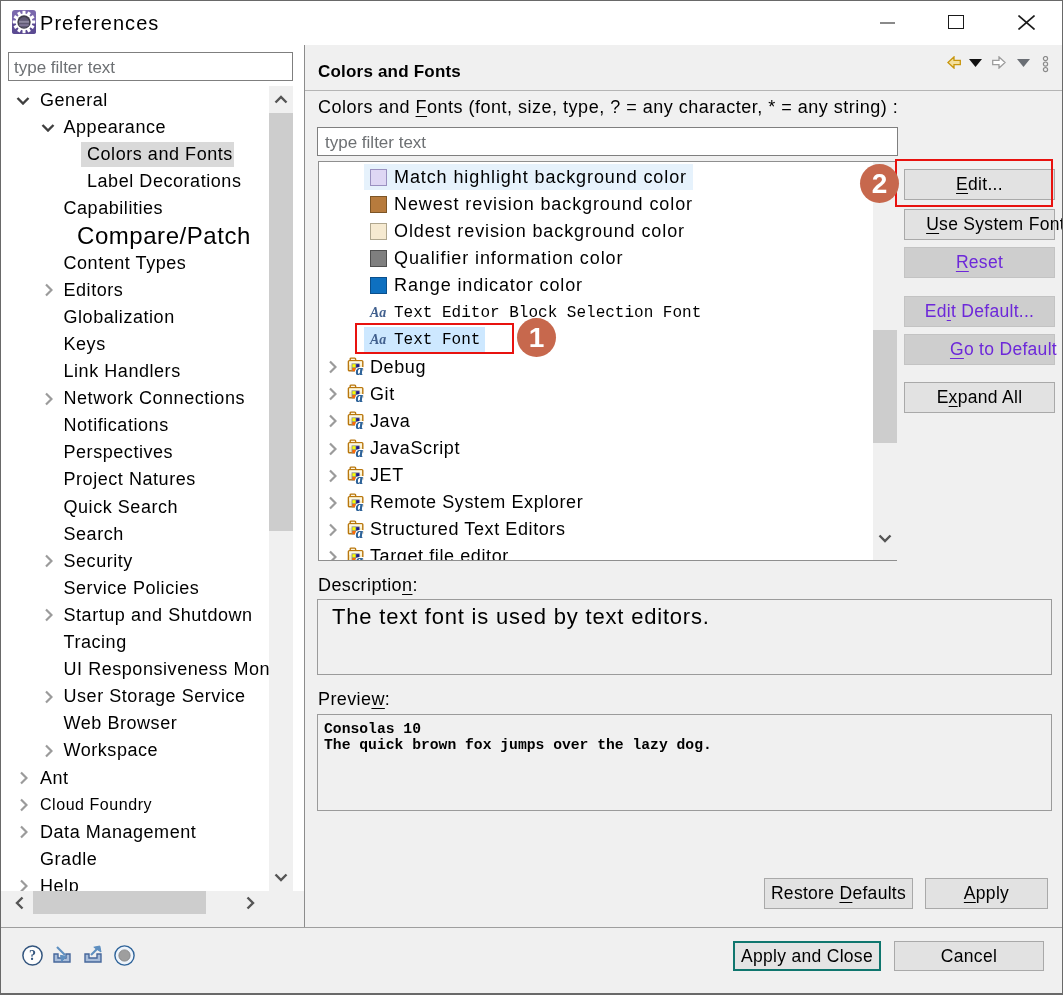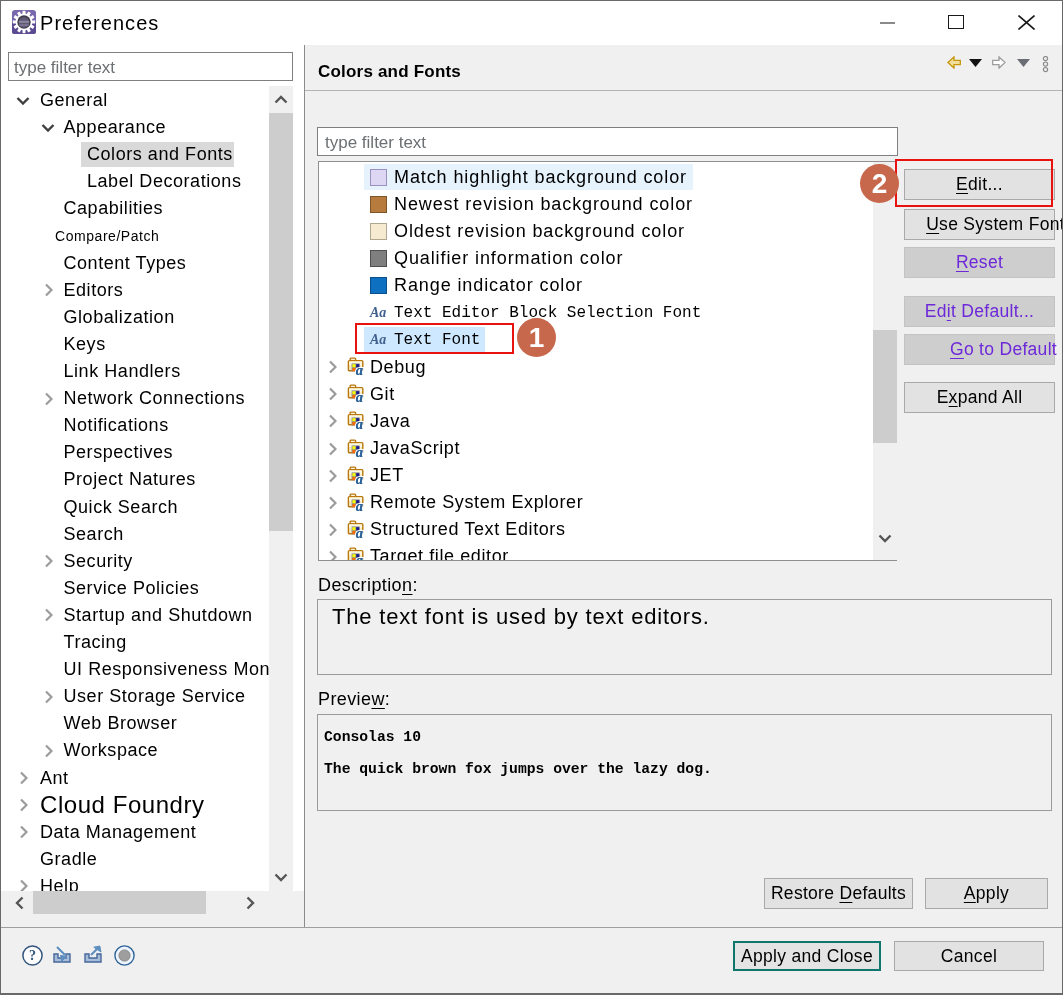--- a/index.html
+++ b/index.html
@@ -74,21 +74,21 @@
         <div style="position:absolute;left:80px;top:1px;height:25px;width:153px;background:#d9d9d9;"></div>
         <div style="position:absolute;left:86px;top:50%;transform:translateY(-50%);font-size:18px;letter-spacing:0.55px;white-space:nowrap;">Colors and Fonts</div>
       </div>
 <div class="abs" style="left:0;top:122.8px;height:27px;width:268px;">
         <div style="position:absolute;left:86px;top:50%;transform:translateY(-50%);font-size:18px;letter-spacing:0.55px;white-space:nowrap;">Label Decorations</div>
       </div>
 <div class="abs" style="left:0;top:149.9px;height:27px;width:268px;">
         <div style="position:absolute;left:62.5px;top:50%;transform:translateY(-50%);font-size:18px;letter-spacing:0.55px;white-space:nowrap;">Capabilities</div>
       </div>
 <div class="abs" style="left:0;top:177.0px;height:27px;width:268px;">
-        <div style="position:absolute;left:54px;top:50%;transform:translateY(-50%);font-size:14px;letter-spacing:0.55px;white-space:nowrap;">Compare/Patch</div>
+        <div style="position:absolute;left:76px;top:50%;transform:translateY(-50%);font-size:24px;letter-spacing:0.55px;white-space:nowrap;">Compare/Patch</div>
       </div>
 <div class="abs" style="left:0;top:204.1px;height:27px;width:268px;">
         <div style="position:absolute;left:62.5px;top:50%;transform:translateY(-50%);font-size:18px;letter-spacing:0.55px;white-space:nowrap;">Content Types</div>
       </div>
 <div class="abs" style="left:0;top:231.2px;height:27px;width:268px;">
         <svg style="position:absolute;left:43px;top:7px;" width="9" height="14" viewBox="0 0 9 14">
           <path d="M2 1.5 L7.5 7 L2 12.5" fill="none" stroke="#9b9b9b" stroke-width="2.2"></path>
         </svg>
         <div style="position:absolute;left:62.5px;top:50%;transform:translateY(-50%);font-size:18px;letter-spacing:0.55px;white-space:nowrap;">Editors</div>
       </div>
@@ -161,21 +161,21 @@
 <div class="abs" style="left:0;top:719.0px;height:27px;width:268px;">
         <svg style="position:absolute;left:18px;top:7px;" width="9" height="14" viewBox="0 0 9 14">
           <path d="M2 1.5 L7.5 7 L2 12.5" fill="none" stroke="#9b9b9b" stroke-width="2.2"></path>
         </svg>
         <div style="position:absolute;left:39px;top:50%;transform:translateY(-50%);font-size:18px;letter-spacing:0.55px;white-space:nowrap;">Ant</div>
       </div>
 <div class="abs" style="left:0;top:746.1px;height:27px;width:268px;">
         <svg style="position:absolute;left:18px;top:7px;" width="9" height="14" viewBox="0 0 9 14">
           <path d="M2 1.5 L7.5 7 L2 12.5" fill="none" stroke="#9b9b9b" stroke-width="2.2"></path>
         </svg>
-        <div style="position:absolute;left:39px;top:50%;transform:translateY(-50%);font-size:24px;letter-spacing:0.55px;white-space:nowrap;">Cloud Foundry</div>
+        <div style="position:absolute;left:39px;top:50%;transform:translateY(-50%);font-size:16px;letter-spacing:0.55px;white-space:nowrap;">Cloud Foundry</div>
       </div>
 <div class="abs" style="left:0;top:773.2px;height:27px;width:268px;">
         <svg style="position:absolute;left:18px;top:7px;" width="9" height="14" viewBox="0 0 9 14">
           <path d="M2 1.5 L7.5 7 L2 12.5" fill="none" stroke="#9b9b9b" stroke-width="2.2"></path>
         </svg>
         <div style="position:absolute;left:39px;top:50%;transform:translateY(-50%);font-size:18px;letter-spacing:0.55px;white-space:nowrap;">Data Management</div>
       </div>
 <div class="abs" style="left:0;top:800.3px;height:27px;width:268px;">
         <div style="position:absolute;left:39px;top:50%;transform:translateY(-50%);font-size:18px;letter-spacing:0.55px;white-space:nowrap;">Gradle</div>
       </div>
@@ -218,20 +218,21 @@
   <svg class="abs" style="left:1017px;top:59px;" width="13" height="8" viewBox="0 0 13 8">
     <path d="M0 0 h13 L6.5 8 z" fill="#6a6e74"></path>
   </svg>
   <svg class="abs" style="left:1040px;top:56px;" width="11" height="17" viewBox="0 0 11 17">
     <circle cx="5.5" cy="2.6" r="2.1" fill="none" stroke="#8a8a8a" stroke-width="1.2"></circle>
     <circle cx="5.5" cy="8.1" r="2.1" fill="none" stroke="#8a8a8a" stroke-width="1.2"></circle>
     <circle cx="5.5" cy="13.6" r="2.1" fill="none" stroke="#8a8a8a" stroke-width="1.2"></circle>
   </svg>
   <div class="abs" style="left:305px;top:90px;width:758px;height:1px;background:#b4b4b4;"></div>
 
+  <div class="txt" style="left:318px;top:97px;font-size:18px;letter-spacing:0.5px;">Colors and <span class="u">F</span>onts (font, size, type, ? = any character, * = any string) :</div>
   <div class="abs" style="left:317px;top:127px;width:581px;height:29px;border:1px solid #7f7f7f;background:#fff;"></div>
   <div class="txt" style="left:325px;top:133px;font-size:17px;color:#6d7073;">type filter text</div>
 
 <div class="abs" style="left:318px;top:161px;width:579px;height:400px;border:1px solid #8f8f8f;background:#fff;overflow:hidden;">
 <div class="abs" style="left:0;top:1.5px;height:27px;width:577px;">
         <div style="position:absolute;left:45px;top:0.5px;height:26px;width:329px;background:#e6f2fc;"></div>
         <div style="position:absolute;left:51px;top:5px;width:17px;height:17px;background:#ded7f4;border:1px solid #9a91c0;"></div>
         <div style="position:absolute;left:75px;top:50%;transform:translateY(-50%);font-size:18px;letter-spacing:0.9px;white-space:nowrap;">Match highlight background color</div>
       </div>
 <div class="abs" style="left:0;top:28.6px;height:27px;width:577px;">
@@ -433,21 +434,21 @@
   <div class="abs" style="left:355px;top:323px;width:159px;height:31px;border:2px solid #e8120f;"></div>
   <div class="abs" style="left:895px;top:159px;width:158px;height:48px;border:2px solid #e8120f;"></div>
   <div class="abs" style="left:517px;top:318px;width:39px;height:39px;border-radius:50%;background:#c7684d;color:#fff;font-weight:bold;font-size:28px;display:flex;align-items:center;justify-content:center;font-family:'Liberation Sans',sans-serif;">1</div>
   <div class="abs" style="left:860px;top:164px;width:39px;height:39px;border-radius:50%;background:#c7684d;color:#fff;font-weight:bold;font-size:28px;display:flex;align-items:center;justify-content:center;">2</div>
 
   <div class="txt" style="left:318px;top:575px;font-size:18px;letter-spacing:0.4px;">Descriptio<span class="u">n</span>:</div>
   <div class="abs" style="left:317px;top:599px;width:735px;height:76px;border:1px solid #9b9b9b;"></div>
   <div class="txt" style="left:332px;top:604px;font-size:22px;letter-spacing:0.8px;">The text font is used by text editors.</div>
   <div class="txt" style="left:318px;top:689px;font-size:18px;letter-spacing:0.4px;">Previe<span class="u">w</span>:</div>
   <div class="abs" style="left:317px;top:714px;width:735px;height:97px;border:1px solid #9b9b9b;"></div>
-  <div class="txt" style="left:324px;top:721px;font-size:14.7px;font-family:'Liberation Mono',monospace;font-weight:bold;line-height:32px;">Consolas 10<br>The quick brown fox jumps over the lazy dog.</div>
+  <div class="txt" style="left:324px;top:721px;font-size:14.7px;font-family:'Liberation Mono',monospace;font-weight:bold;line-height:16px;">Consolas 10<br>The quick brown fox jumps over the lazy dog.</div>
   <div class="btn" style="left:764px;top:878px;width:149px;height:31px;">
       <span>Restore <span class="u">D</span>efaults</span>
     </div>
   <div class="btn" style="left:925px;top:878px;width:123px;height:31px;">
       <span><span class="u">A</span>pply</span>
     </div>
 
   <div class="abs" style="left:0px;top:927px;width:1063px;height:1px;background:#9e9e9e;"></div>
   <svg class="abs" style="left:22px;top:945px;" width="21" height="21" viewBox="0 0 21 21">
     <circle cx="10.5" cy="10.5" r="9.6" fill="#fdfdfd" stroke="#33557e" stroke-width="1.5"></circle>

